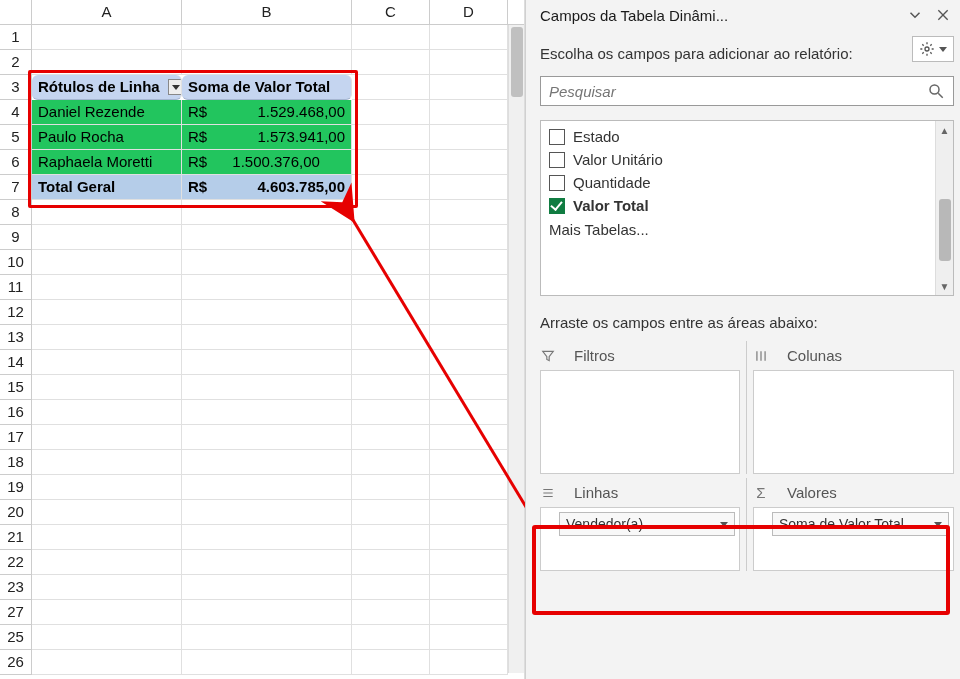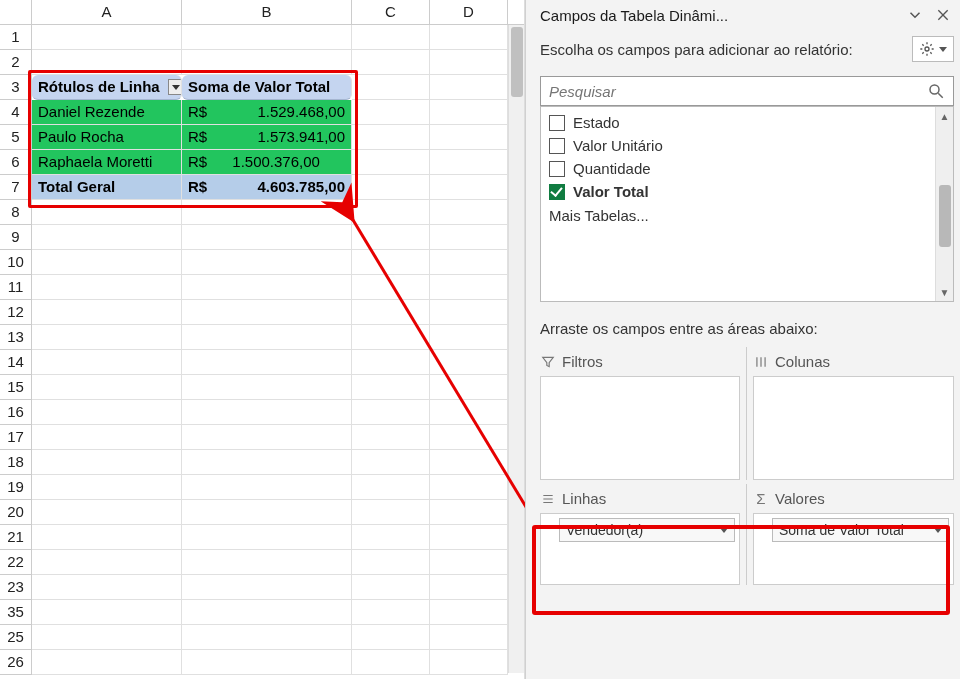--- a/index.html
+++ b/index.html
@@ -162,21 +162,21 @@
     text-overflow: ellipsis;
   }
   .pane-icn {
     width: 22px; height: 22px;
     display:flex; align-items:center; justify-content:center;
     color:#666;
     margin-left:6px;
   }
   .pane-sub {
     display: flex;
-    align-items: center;
+    align-items: flex-end;
     margin-bottom: 14px;
   }
   .pane-sub-text {
     flex: 1;
     font-size: 15px;
     color: #333;
   }
   .gearbtn {
     border: 1px solid #bbb;
     background: #fff;
@@ -185,34 +185,35 @@
     align-items:center;
     gap:4px;
   }
   .gearbtn svg { display:block; }
   .search-box {
     display: flex;
     align-items: center;
     border: 1px solid #999;
     background: #fff;
     padding: 5px 8px;
+    margin-bottom: 14px;
   }
   .search-box input {
     flex: 1;
     border: none;
     outline: none;
     font-size: 15px;
     font-style: italic;
     color: #888;
     background: transparent;
   }
   .field-list {
     border: 1px solid #bbb;
     background: #fff;
-    height: 196px;
+    height: 176px;
     position: relative;
     margin-bottom: 18px;
   }
   .field-list-inner {
     position:absolute;
     top:0; left:0; right:18px; bottom:0;
     padding: 4px 0;
   }
   .field-item {
     display: flex;
@@ -273,32 +274,32 @@
     gap: 0;
   }
   .area {
     border-right: 1px solid #ccc;
     padding: 0 6px 0 0;
   }
   .area + .area { border-right: none; padding: 0 0 0 6px; }
   .area-head {
     display: flex;
     align-items: center;
-    gap: 6px;
+    gap: 18px;
     font-size: 15px;
     color: #555;
     padding: 6px 0;
   }
   .area-body {
     border: 1px solid #ccc;
     background: #fff;
     height: 104px;
     padding: 2px;
   }
-  .area-body.short { height: 72px; padding-left: 16px; }
+  .area-body.short { height: 64px; padding-left: 16px; }
   .area-pill {
     display: flex;
     align-items: center;
     border: 1px solid #bbb;
     background: #f8f8f8;
     padding: 3px 6px;
     font-size: 14px;
     margin: 2px;
   }
   .area-pill .lbl { flex: 1; }
@@ -504,21 +505,21 @@
       <div class="cell cD"></div>
     </div>
   <div class="row">
       <div class="rowh">23</div>
       <div class="cell cA"></div>
       <div class="cell cB"></div>
       <div class="cell cC"></div>
       <div class="cell cD"></div>
     </div>
   <div class="row">
-      <div class="rowh">35</div>
+      <div class="rowh">27</div>
       <div class="cell cA"></div>
       <div class="cell cB"></div>
       <div class="cell cC"></div>
       <div class="cell cD"></div>
     </div>
   <div class="row">
       <div class="rowh">25</div>
       <div class="cell cA"></div>
       <div class="cell cB"></div>
       <div class="cell cC"></div>

